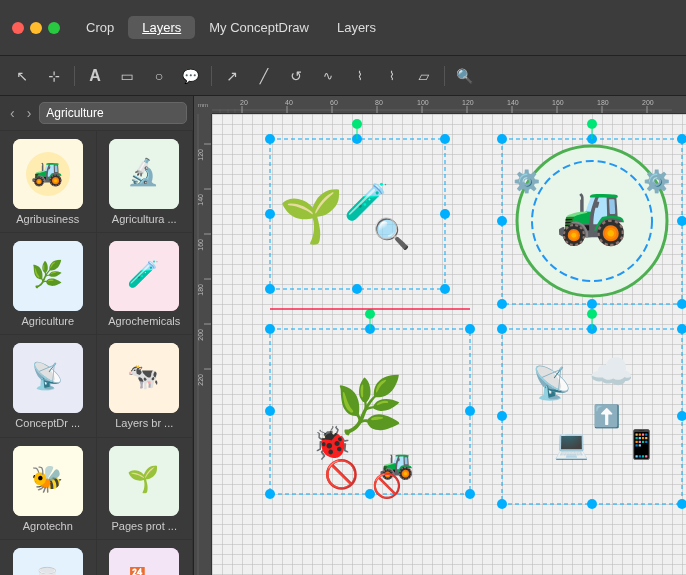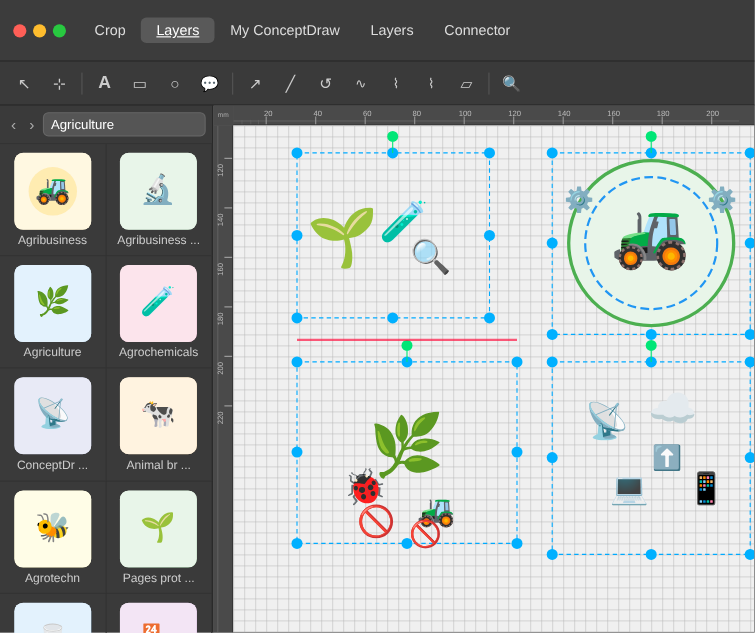--- a/index.html
+++ b/index.html
@@ -197,21 +197,20 @@
   <div class="traffic-lights">
     <div class="traffic-light tl-red"></div>
     <div class="traffic-light tl-yellow"></div>
     <div class="traffic-light tl-green"></div>
   </div>
   <nav class="nav-menu">
     <div class="nav-item">Crop</div>
     <div class="nav-item active">Layers</div>
     <div class="nav-item">My ConceptDraw</div>
     <div class="nav-item">Layers</div>
-    <div class="nav-item">Connector</div>
   </nav>
 </div>
 
 <div class="toolbar">
   <div class="tool-btn">↖</div>
   <div class="tool-btn">⊹</div>
   <div class="tool-sep"></div>
   <div class="tool-btn" style="font-size:16px;font-weight:bold;">A</div>
   <div class="tool-btn">▭</div>
   <div class="tool-btn">○</div>
@@ -255,21 +254,21 @@
         <span class="sidebar-item-label">Agribusiness</span>
       </div>
 
       <div class="sidebar-item">
         <div class="sidebar-item-icon icon-agricultural">
           <svg width="70" height="70" viewBox="0 0 70 70">
             <rect width="70" height="70" fill="#e8f5e9" rx="6"></rect>
             <text x="35" y="42" text-anchor="middle" font-size="26">🔬</text>
           </svg>
         </div>
-        <span class="sidebar-item-label">Agribusiness ...</span>
+        <span class="sidebar-item-label">Agricultura ...</span>
       </div>
 
       <div class="sidebar-item">
         <div class="sidebar-item-icon icon-agriculture">
           <svg width="70" height="70" viewBox="0 0 70 70">
             <rect width="70" height="70" fill="#e3f2fd" rx="6"></rect>
             <text x="35" y="42" text-anchor="middle" font-size="26">🌿</text>
           </svg>
         </div>
         <span class="sidebar-item-label">Agriculture</span>
@@ -295,21 +294,21 @@
         <span class="sidebar-item-label">ConceptDr ...</span>
       </div>
 
       <div class="sidebar-item">
         <div class="sidebar-item-icon icon-animal">
           <svg width="70" height="70" viewBox="0 0 70 70">
             <rect width="70" height="70" fill="#fff3e0" rx="6"></rect>
             <text x="35" y="42" text-anchor="middle" font-size="26">🐄</text>
           </svg>
         </div>
-        <span class="sidebar-item-label">Animal br ...</span>
+        <span class="sidebar-item-label">Layers br ...</span>
       </div>
 
       <div class="sidebar-item">
         <div class="sidebar-item-icon icon-beekeeping">
           <svg width="70" height="70" viewBox="0 0 70 70">
             <rect width="70" height="70" fill="#fffde7" rx="6"></rect>
             <text x="35" y="42" text-anchor="middle" font-size="26">🐝</text>
           </svg>
         </div>
         <span class="sidebar-item-label">Agrotechn</span>

